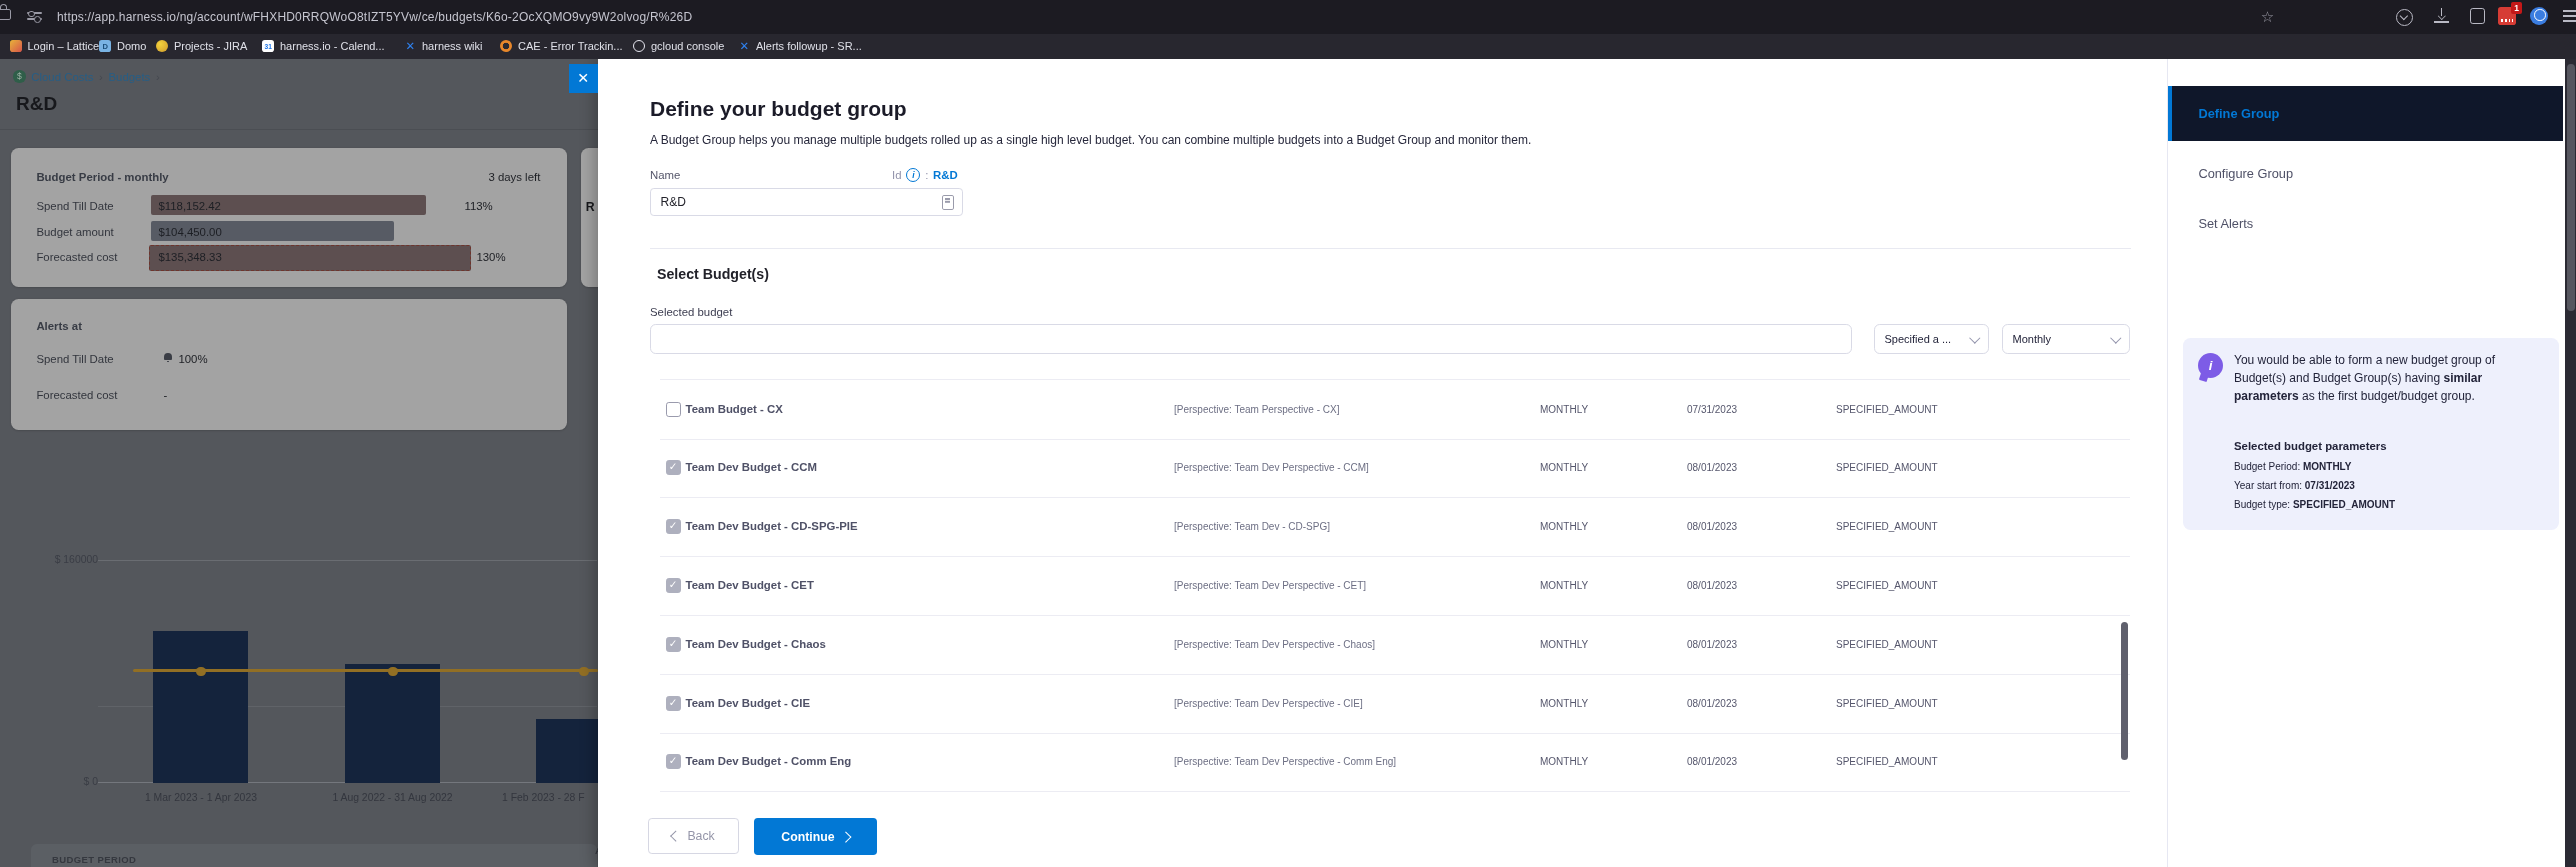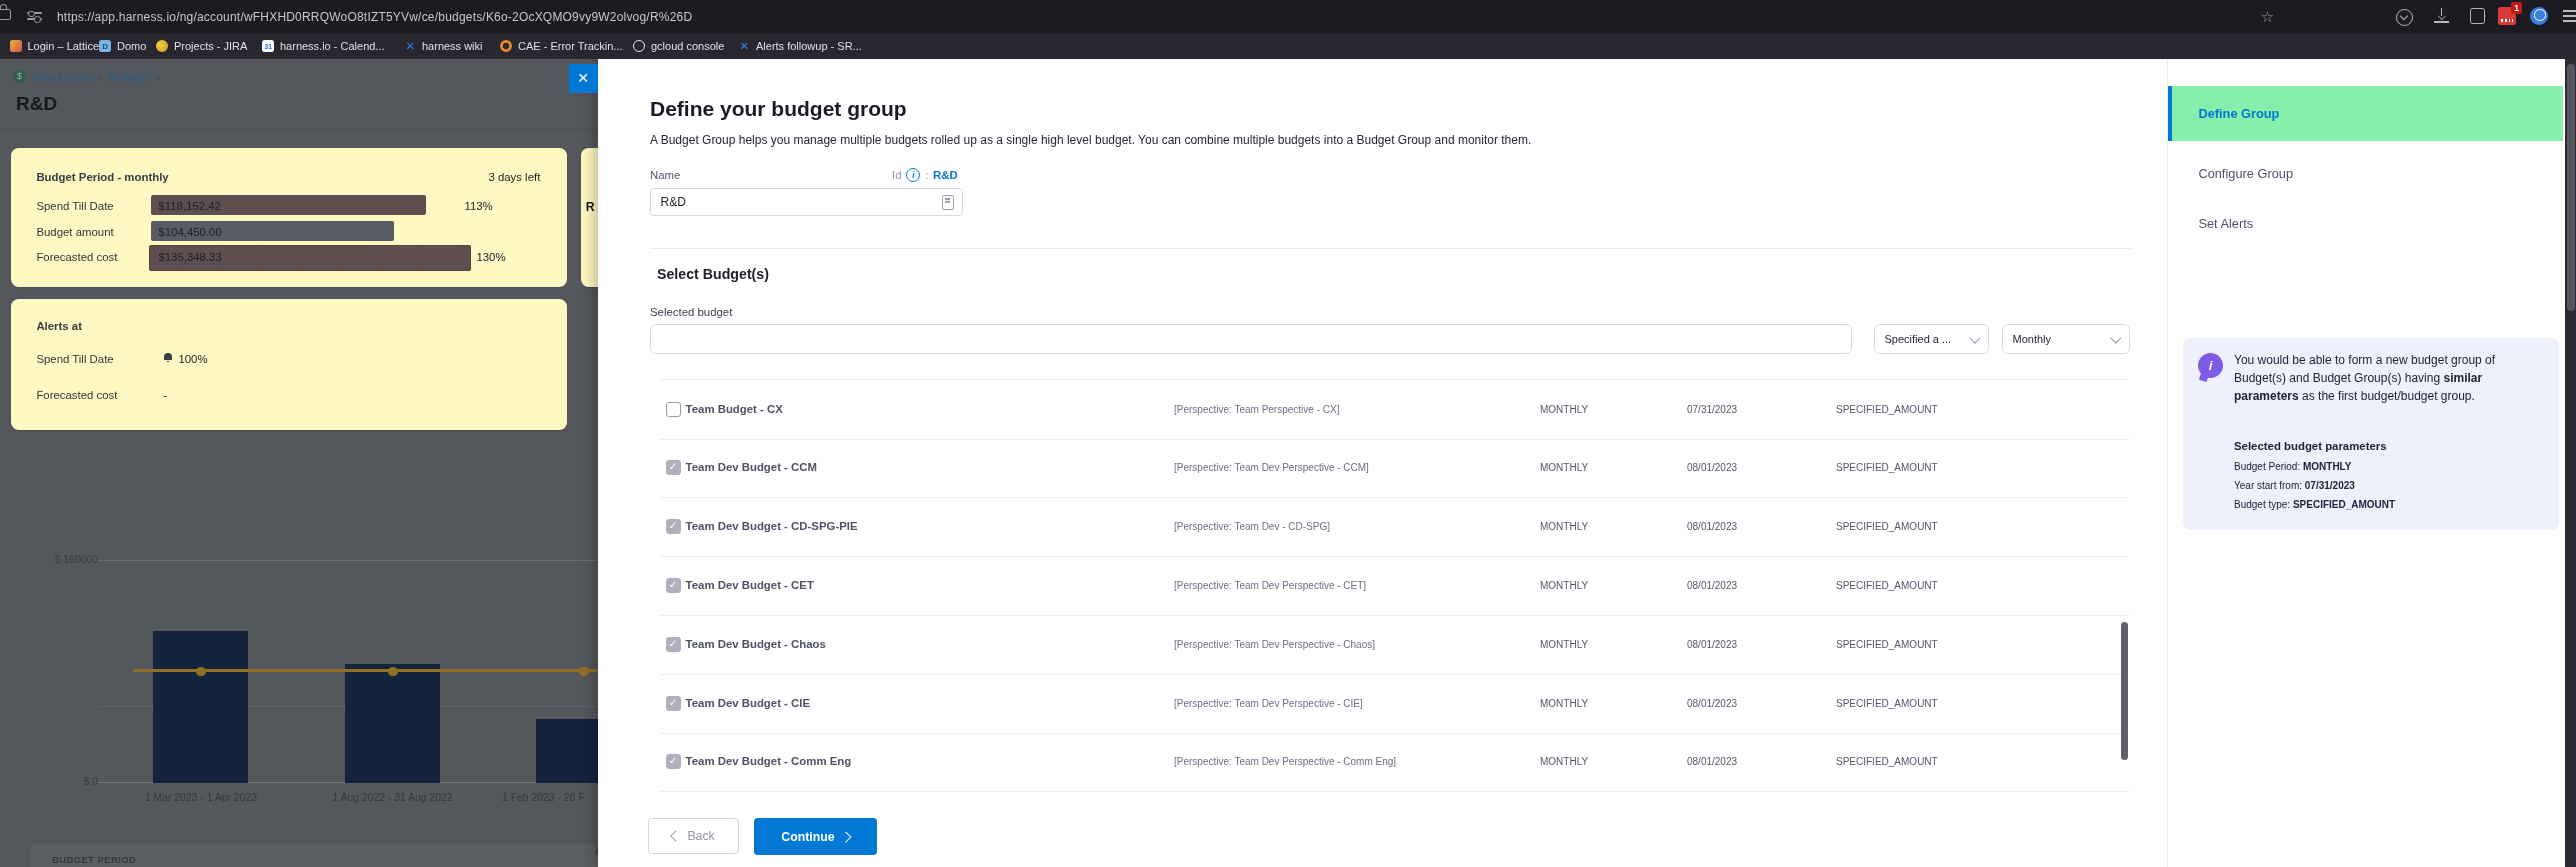--- a/index.html
+++ b/index.html
@@ -37,21 +37,21 @@
   .bm{top:4.7px;height:15px;display:flex;align-items:center;gap:5.7px;color:#dfe0e8;font-size:11px;white-space:nowrap;}
   .fav{width:12.3px;height:12.3px;border-radius:2.8px;flex:0 0 auto;display:flex;align-items:center;justify-content:center;font-size:7.6px;font-weight:bold;}
 
   
   .bglayer{left:0;top:59px;width:2576px;height:809px;background:#54575c;z-index:1;}
   .crumb{left:13.3px;top:11.4px;font-size:11.4px;color:#265e86;display:flex;gap:5.7px;align-items:center;}
   .crumb .sep{color:#45484f;}
   .cloudic{width:12.3px;height:12.3px;border-radius:50%;background:#2f5e49;color:#9fb3a7;font-size:8.5px;line-height:12.3px;text-align:center;}
   .bg-title{left:16px;top:34px;font-size:19px;font-weight:bold;color:#17181c;}
   .bg-div{left:0;top:70px;width:598px;height:0.9px;background:#4b4e53;}
-  .card{background:#fef9c3;border-radius:7.6px;box-shadow:0 0.9px 1.9px rgba(0,0,0,.15);}
+  .card{background:#a3a3a3;border-radius:7.6px;box-shadow:0 0.9px 1.9px rgba(0,0,0,.15);}
   .c-label{font-size:11.4px;color:#383c45;font-weight:bold;}
   .r-label{font-size:11.4px;color:#32353d;}
   .r-val{font-size:11.4px;color:#1d1f24;}
   .bar-fill{position:absolute;border-radius:1.9px;}
   .dashbox{position:absolute;border:0.9px dashed #6e342c;border-radius:1.9px;background:#5d4f50;}
   .bell{position:relative;width:9.5px;height:9.5px;}
   .bell:before{content:"";position:absolute;left:0.9px;top:0;width:7.6px;height:6.6px;background:#3a3d45;border-radius:3.8px 3.8px 0.9px 0.9px;}
   .bell:after{content:"";position:absolute;left:3.8px;top:7.6px;width:1.9px;height:1.9px;background:#3a3d45;border-radius:50%;}
 
   .bh-plot{left:104px;top:501px;width:493px;height:223px;}
@@ -99,21 +99,21 @@
   .btn{position:absolute;border-radius:3.8px;font-size:12.3px;display:flex;align-items:center;justify-content:center;gap:7.6px;cursor:pointer;box-sizing:border-box;}
   .btn-back{left:50px;top:759px;width:91px;height:36px;border:0.9px solid #d6d7e3;background:#fff;color:#9596a9;}
   .btn-cont{left:156px;top:759px;width:123px;height:37px;background:#0278d5;color:#fff;font-weight:bold;}
   .chev-l{width:6.6px;height:6.6px;border-left:1.6px solid #9596a9;border-bottom:1.6px solid #9596a9;transform:rotate(45deg);}
   .chev-r{width:6.6px;height:6.6px;border-right:1.8px solid #fff;border-top:1.8px solid #fff;transform:rotate(45deg);}
 
   
   .rpanel{left:1569px;top:0;width:398px;height:809px;background:#fff;border-left:0.9px solid #e6e7f2;}
   .step{position:absolute;left:3.8px;width:391px;height:55px;display:flex;align-items:center;padding-left:26.6px;box-sizing:border-box;
     font-size:12.8px;color:#4f5167;cursor:pointer;}
-  .step.active{background:#86efac;color:#0278d5;font-weight:bold;}
+  .step.active{background:#0f172a;color:#0278d5;font-weight:bold;}
   .step.active:before{content:"";position:absolute;left:-3.8px;top:0;width:3.8px;height:55px;background:#0278d5;}
   .ipanel{left:15px;top:279px;width:376px;height:192px;background:#eef0fc;border-radius:7.6px;}
   .iic2{position:absolute;left:15px;top:15px;width:25px;height:25px;border-radius:50%;background:#7d5ce6;color:#fff;
     font-size:13.3px;font-weight:bold;font-style:italic;text-align:center;line-height:25px;}
   .iic2:after{content:"";position:absolute;left:1.9px;bottom:-2.8px;width:7.6px;height:7.6px;background:#7d5ce6;border-radius:0.9px;transform:rotate(18deg);}
   .itext{position:absolute;left:51px;top:13.3px;width:313px;font-size:12px;line-height:1.5;color:#23243a;}
   .iparam-t{position:absolute;left:51px;top:102px;font-size:11.4px;font-weight:bold;color:#23243a;}
   .iparam{position:absolute;left:51px;font-size:10px;color:#23243a;}
   .iparam b{font-weight:bold;}
 

